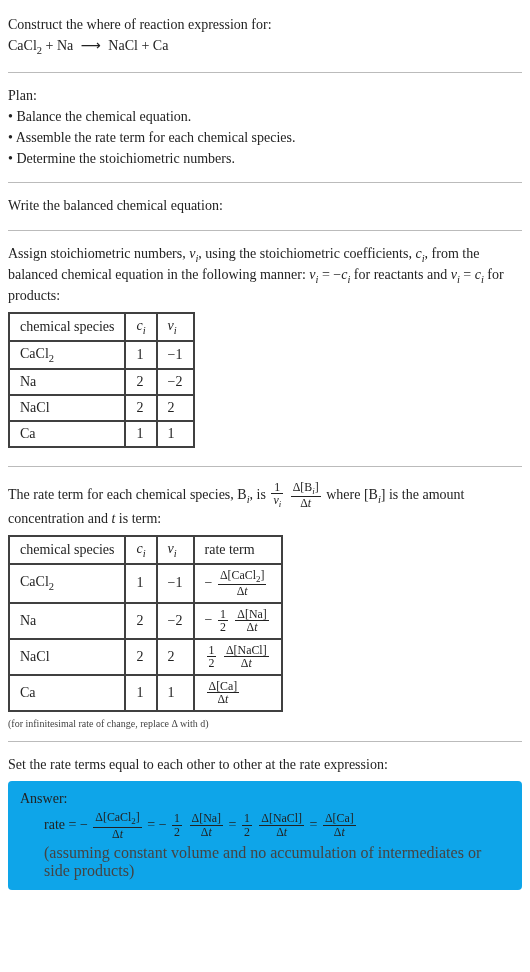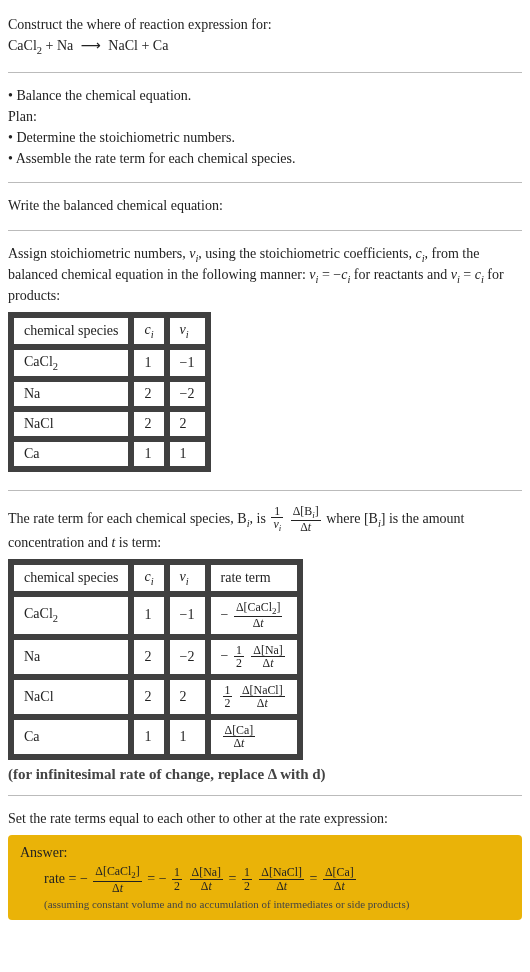--- a/index.html
+++ b/index.html
@@ -14,67 +14,67 @@
   .section { padding: 8px 0; }
   hr { border: none; border-top: 1px solid #bbb; margin: 4px 0; }
   .line { margin: 2px 0; line-height: 1.35; }
   sub { font-size: 0.75em; vertical-align: sub; }
   .arrow { padding: 0 4px; }
   table.data {
     border-collapse: collapse;
     margin: 6px 0;
   }
   table.data th, table.data td {
-    border: 6px solid #404040;
+    border: 2px solid #404040;
     padding: 4px 10px;
     text-align: left;
     font-weight: normal;
     white-space: nowrap;
   }
   table.data th { background: #fff; }
   .frac {
     display: inline-block;
     vertical-align: middle;
     text-align: center;
     font-size: 0.85em;
     line-height: 1.05;
     margin: 0 2px;
   }
   .frac .num { display: block; border-bottom: 1px solid #222; padding: 0 2px; }
   .frac .den { display: block; padding: 0 2px; }
-  .small-note { font-size: 15px; color: #444; margin-top: 2px; font-weight: bold; }
+  .small-note { font-size: 10px; color: #444; margin-top: 2px; }
   .answer-box {
-    background: #eab308;
+    background: #0ea5e9;
     border-radius: 4px;
     padding: 10px 12px;
     margin-top: 6px;
   }
   .answer-box .label { margin-bottom: 4px; }
   .answer-rate { margin: 4px 0 4px 24px; white-space: nowrap; }
-  .answer-note { font-size: 11px; color: #444; margin-left: 24px; }
+  .answer-note { font-size: 16px; color: #444; margin-left: 24px; }
   .ital { font-style: italic; }
 </style>
 </head>
 <body>
 
 <div class="section">
   <div class="line">Construct the where of reaction expression for:</div>
   <div class="line">
     <span><span>CaCl</span><sub>2</sub></span><span> + Na</span>
     <span class="arrow">⟶</span>
     <span>NaCl + Ca</span>
   </div>
 </div>
 <hr>
 
 <div class="section">
+  <div class="line">Plan:</div>
   <div class="line">• Balance the chemical equation.</div>
-  <div class="line">Plan:</div>
+  <div class="line">• Assemble the rate term for each chemical species.</div>
   <div class="line">• Determine the stoichiometric numbers.</div>
-  <div class="line">• Assemble the rate term for each chemical species.</div>
 </div>
 <hr>
 
 <div class="section">
   <div class="line">Write the balanced chemical equation:</div>
 </div>
 <hr>
 
 <div class="section">
   <div class="line">

